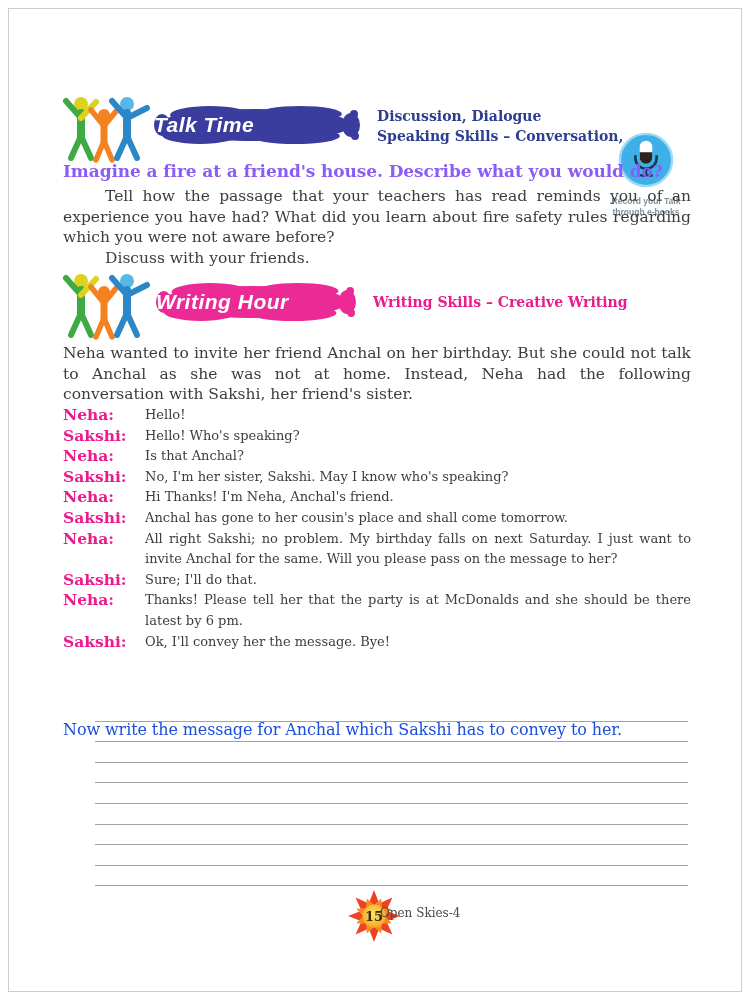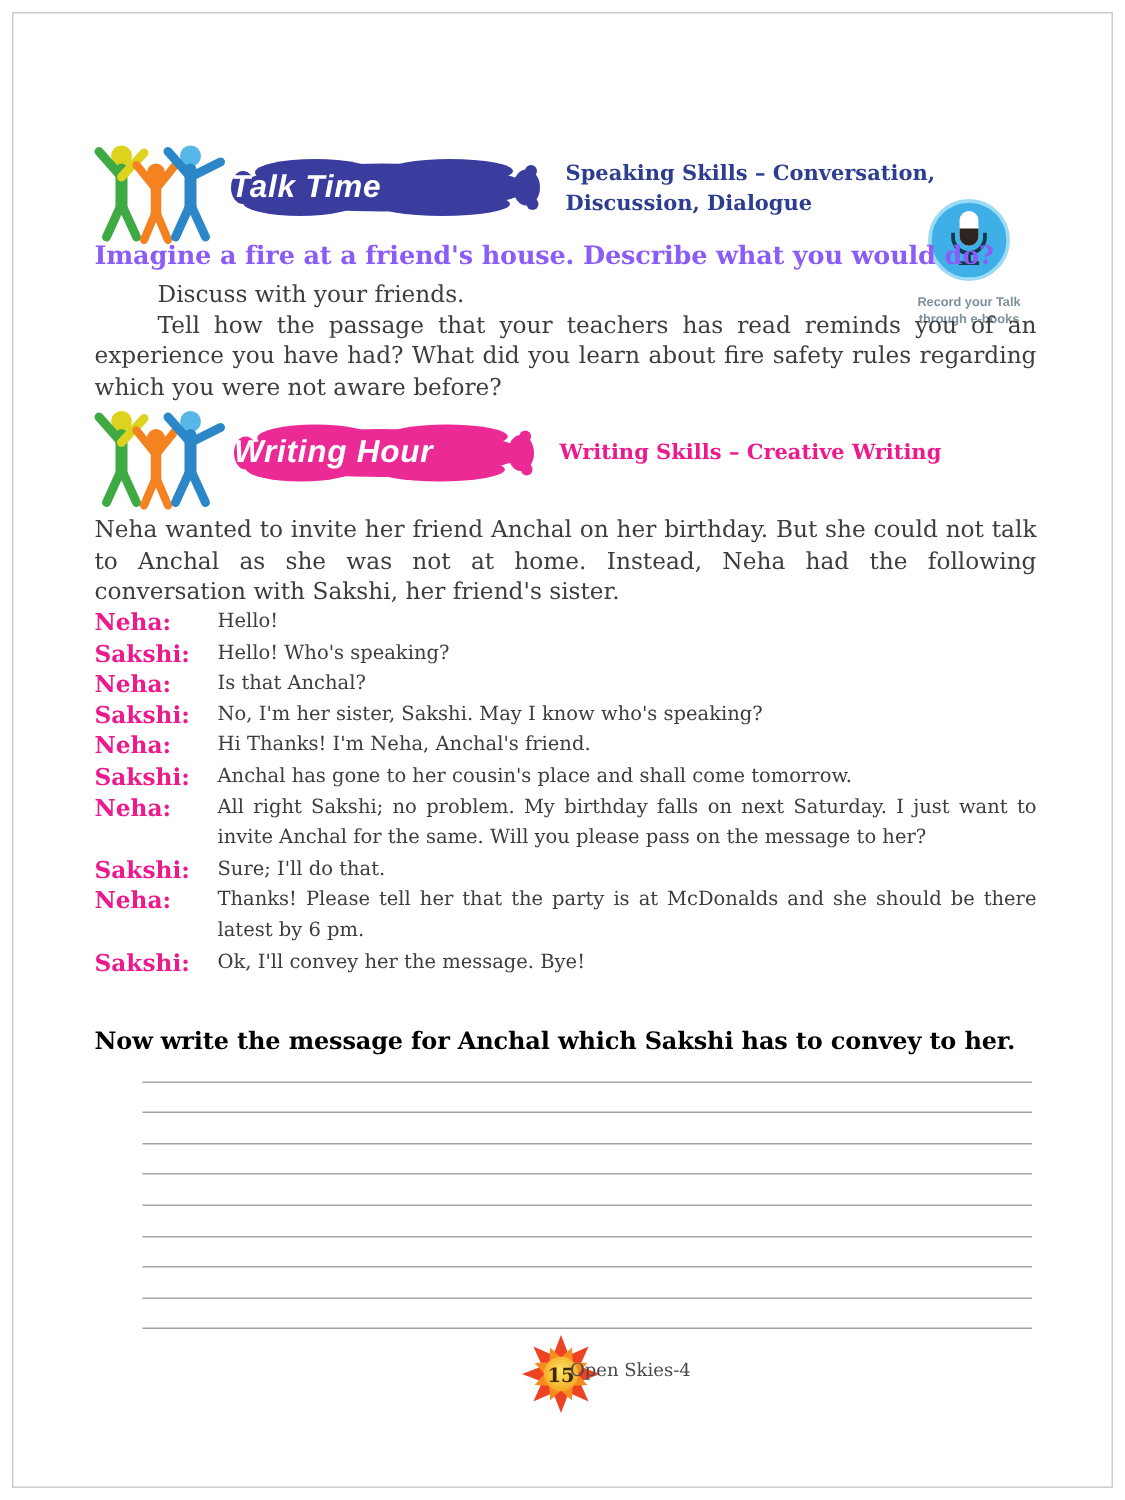--- a/index.html
+++ b/index.html
@@ -40,21 +40,21 @@
   .para-block { left:63px; top:186px; width:628px; }
   .para-block p { margin:0; text-indent:42px; }
 
   .intro-para { left:63px; top:343px; width:628px; }
 
   .dialogue { left:63px; top:405px; width:628px; }
   .drow { display:grid; grid-template-columns:82px 1fr; }
   .dname { font-weight:bold; color:#ec1a8d; font-size:15.5px; line-height:20.6px; }
   .dtext { font-size:13px; line-height:20.6px; color:#3d3d3d; text-align:justify; }
 
-  .task-prompt { left:63px; top:684px; font-size:16px; font-weight:bold; color:#000000;
+  .task-prompt { left:63px; top:720px; font-size:16px; font-weight:normal; color:#1d4ed8;
     white-space:nowrap; letter-spacing:-.1px; }
 
   .answer-lines { left:95px; top:701px; width:593px; }
   .answer-line { height:19.6px; border-bottom:1.6px solid #a3a3a3; }
 
   .page-star { left:348px; top:888px; width:52px; height:56px; }
   .footer-brand { left:380px; top:906px; width:300px; text-align:left; font-size:12px;
     color:#4a4a4a; }
 </style>
 </head>
@@ -92,44 +92,44 @@
       <ellipse cx="197" cy="22" rx="9" ry="12"></ellipse>
       <ellipse cx="8" cy="22" rx="8" ry="11"></ellipse>
       <circle cx="200" cy="11" r="4"></circle>
       <circle cx="201" cy="33" r="4"></circle>
     </g>
   </svg>
   <span class="badge-label">Talk Time</span>
 </div>
 
 <div class="abs skills-caption skills-talk">
+  <div>Discussion, Dialogue</div>
   <div>Speaking Skills  – Conversation,</div>
-  <div>Discussion, Dialogue</div>
 </div>
 
 <div class="abs mic-box">
   <svg width="58" height="58" viewBox="0 0 60 60">
     <circle cx="30" cy="30" r="27" fill="#3eb0e7" stroke="#9ddaf5" stroke-width="2.5"></circle>
     <rect x="23.5" y="10" width="13" height="24" rx="6.5" fill="#ffffff"></rect>
     <path d="M23.5 22 h13 v5.5 a6.5 6.5 0 0 1 -13 0 z" fill="#2d2420"></path>
     <path d="M19 25 v3 a11 11 0 0 0 22 0 v-3" stroke="#14384c" stroke-width="2.6" fill="none"></path>
     <path d="M30 39 V45" stroke="#14384c" stroke-width="2.6"></path>
     <path d="M23 46 H37" stroke="#14384c" stroke-width="2.6"></path>
   </svg>
   <div class="mic-caption">
     <span>Record your Talk</span><br>
     <span>through e-books</span>
   </div>
 </div>
 
 <div class="abs activity-heading">Imagine a fire at a friend's house. Describe what you would do?</div>
 
 <div class="abs para-block body-text">
+  <p>Tell how the passage that your teachers has read reminds you of an experience you have had? What did you learn about fire safety rules regarding which you were not aware before?</p>
   <p>Discuss with your friends.</p>
-  <p>Tell how the passage that your teachers has read reminds you of an experience you have had? What did you learn about fire safety rules regarding which you were not aware before?</p>
 </div>
 
 <div class="abs figures-writing">
   <svg width="94" height="74" viewBox="0 0 94 74" fill="none" stroke-linecap="round">
     <circle cx="24" cy="12" r="7" fill="#ddd31f"></circle>
     <path d="M24 21 V46" stroke="#3faa44" stroke-width="8"></path>
     <path d="M24 26 L9 9" stroke="#3faa44" stroke-width="6"></path>
     <path d="M24 26 L39 10" stroke="#ddd31f" stroke-width="6"></path>
     <path d="M24 44 L14 66 M24 44 L34 66" stroke="#3faa44" stroke-width="6"></path>
     <circle cx="47" cy="23" r="6" fill="#f58220"></circle>

